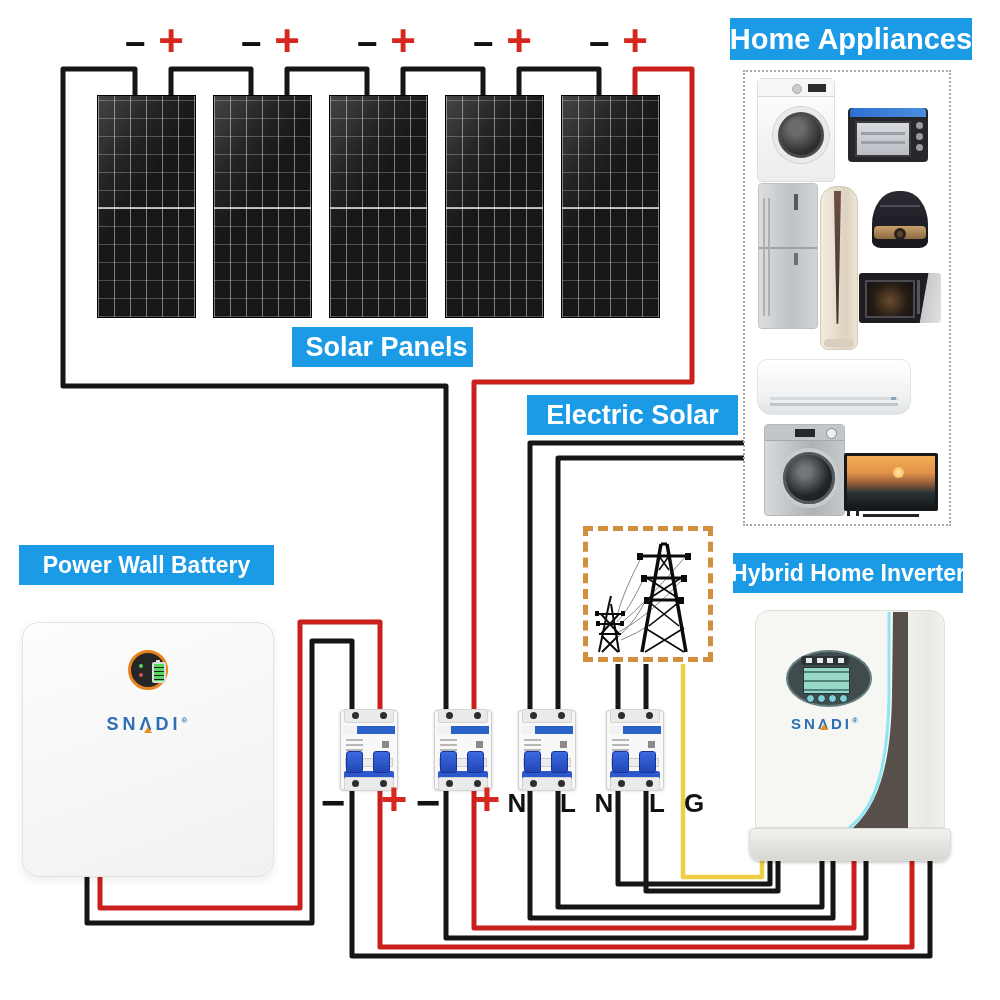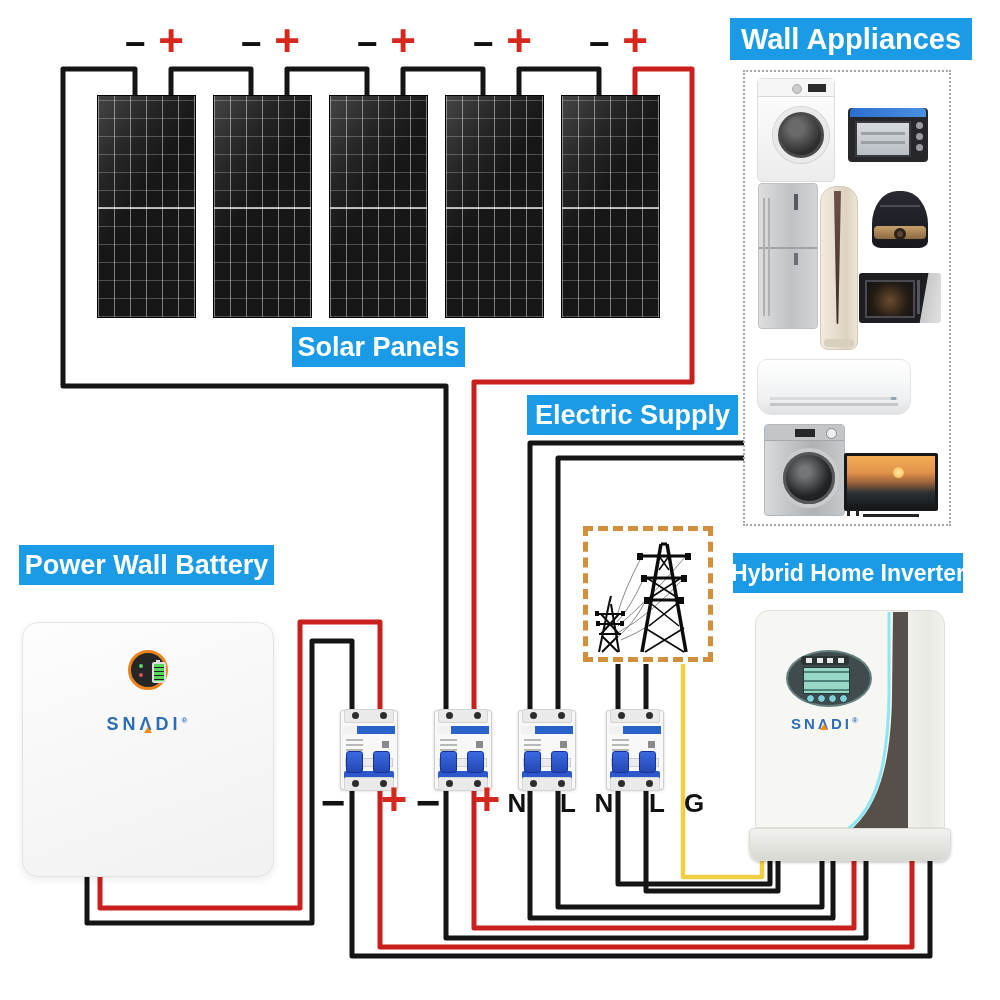--- a/index.html
+++ b/index.html
@@ -2,23 +2,23 @@
 <html><head>
 <meta charset="utf-8">
 <style>
   html,body{margin:0;padding:0;background:#fff;}
   #stage{position:relative;width:1000px;height:1000px;background:#fff;overflow:hidden;
          font-family:"Liberation Sans","DejaVu Sans",sans-serif;}
   
   .lbl{position:absolute;background:#1b9ae6;color:#fff;font-weight:bold;
        display:flex;align-items:center;justify-content:center;white-space:nowrap;}
   #lbl-home{left:730px;top:18px;width:242px;height:42px;font-size:29px;}
-  #lbl-solar{left:292px;top:327px;width:173px;height:40px;font-size:27px;}
+  #lbl-solar{left:292px;top:327px;width:173px;height:40px;font-size:27px;padding-left:8px;}
   #lbl-electric{left:527px;top:395px;width:211px;height:40px;font-size:27px;}
-  #lbl-battery{left:19px;top:545px;width:255px;height:40px;font-size:27px;}
+  #lbl-battery{left:19px;top:545px;width:255px;height:40px;font-size:23px;}
   #lbl-inverter{left:733px;top:553px;width:230px;height:40px;font-size:23px;}
   
   #wires{position:absolute;left:0;top:0;}
   
   .panel{position:absolute;top:95px;width:97px;height:221px;border:1px solid #000;
     background:
       linear-gradient(125deg,rgba(255,255,255,.20) 0%,rgba(255,255,255,.06) 26%,rgba(255,255,255,0) 44%),
       repeating-linear-gradient(90deg,rgba(210,210,210,.55) 0 1px,transparent 1px 16px),
       repeating-linear-gradient(0deg,rgba(170,170,170,.38) 0 1px,transparent 1px 18px),
       #171717;}
@@ -192,23 +192,23 @@
       <span class="tt tt-minus" style="left: 251px;">−</span>
       <span class="tt tt-plus" style="left: 287px;">+</span>
       <span class="tt tt-minus" style="left: 367px;">−</span>
       <span class="tt tt-plus" style="left: 403px;">+</span>
       <span class="tt tt-minus" style="left: 483px;">−</span>
       <span class="tt tt-plus" style="left: 519px;">+</span>
       <span class="tt tt-minus" style="left: 599px;">−</span>
       <span class="tt tt-plus" style="left: 635px;">+</span>
     </div>
 
-  <div class="lbl" id="lbl-home">Wall Appliances</div>
+  <div class="lbl" id="lbl-home">Home Appliances</div>
   <div class="lbl" id="lbl-solar">Solar Panels</div>
-  <div class="lbl" id="lbl-electric">Electric Supply</div>
+  <div class="lbl" id="lbl-electric">Electric Solar</div>
   <div class="lbl" id="lbl-battery">Power Wall Battery</div>
   <div class="lbl" id="lbl-inverter">Hybrid Home Inverter</div>
 
   <div id="appl-box"></div>
   <div class="appl" id="washer1">
     <div class="pan"></div>
       <div class="disp"></div>
       <div class="kn"></div>
       <div class="door"></div>
   </div>

